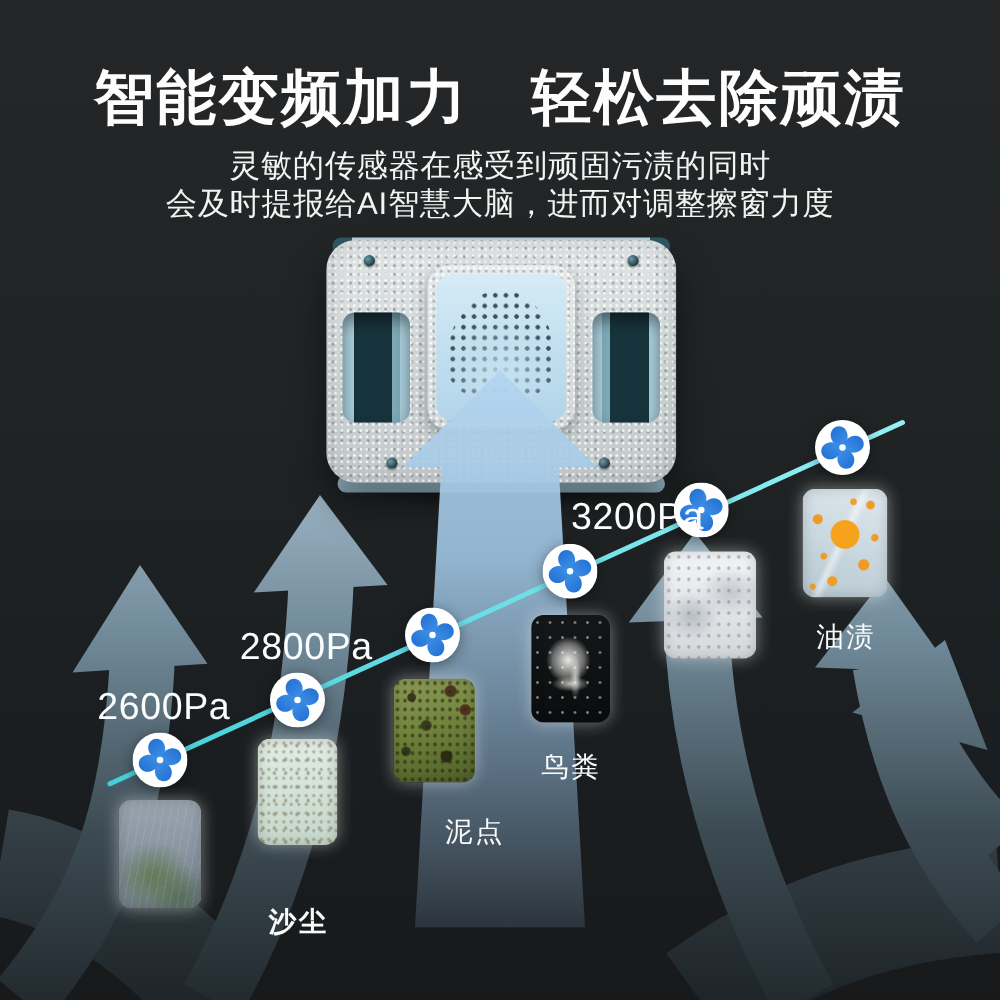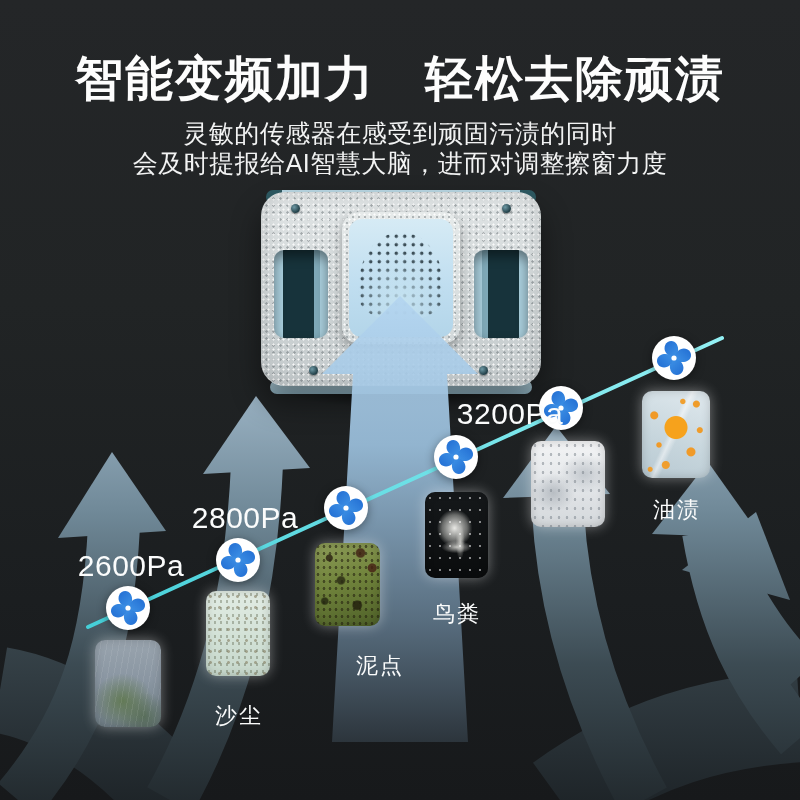--- a/index.html
+++ b/index.html
@@ -128,21 +128,21 @@
     radial-gradient(circle at 25% 62%,#f09a28 2.2px,rgba(240,154,40,0) 3.2px),
     radial-gradient(circle at 72% 70%,#f09a28 4px,rgba(240,154,40,0) 5px),
     radial-gradient(circle at 35% 85%,#ef9e2e 3.5px,rgba(239,158,46,0) 4.5px),
     radial-gradient(circle at 12% 90%,#f0a030 2px,rgba(240,160,48,0) 3px),
     linear-gradient(115deg,rgba(255,255,255,0) 42%,rgba(255,255,255,.5) 47%,rgba(255,255,255,0) 53%),
     linear-gradient(200deg,#e0e9ee 0%,#c6d5dc 60%,#b8c9d2 100%);}
 
   
   .stain{transform:translateX(-50%);font-size:22px;font-weight:400;color:#fafbfb;
          letter-spacing:2px;white-space:nowrap;}
-  .st-0{left:128px;top:753px;} .st-1{left:239px;top:701px;} .st-2{left:349px;top:651px;margin-left:31px;}
+  .st-0{left:128px;top:753px;} .st-1{left:239px;top:723px;font-weight:bold;} .st-2{left:349px;top:651px;margin-left:31px;}
   .st-3{left:457px;top:599px;} .st-4{left:567px;top:545px;} .st-5{left:677px;top:495px;}
 </style>
 </head>
 <body>
 
 <div id="stage">
 
   <svg width="0" height="0" style="position:absolute">
     <defs>
       <linearGradient id="fanGrad" gradientUnits="userSpaceOnUse" x1="6" y1="6" x2="40" y2="40">

